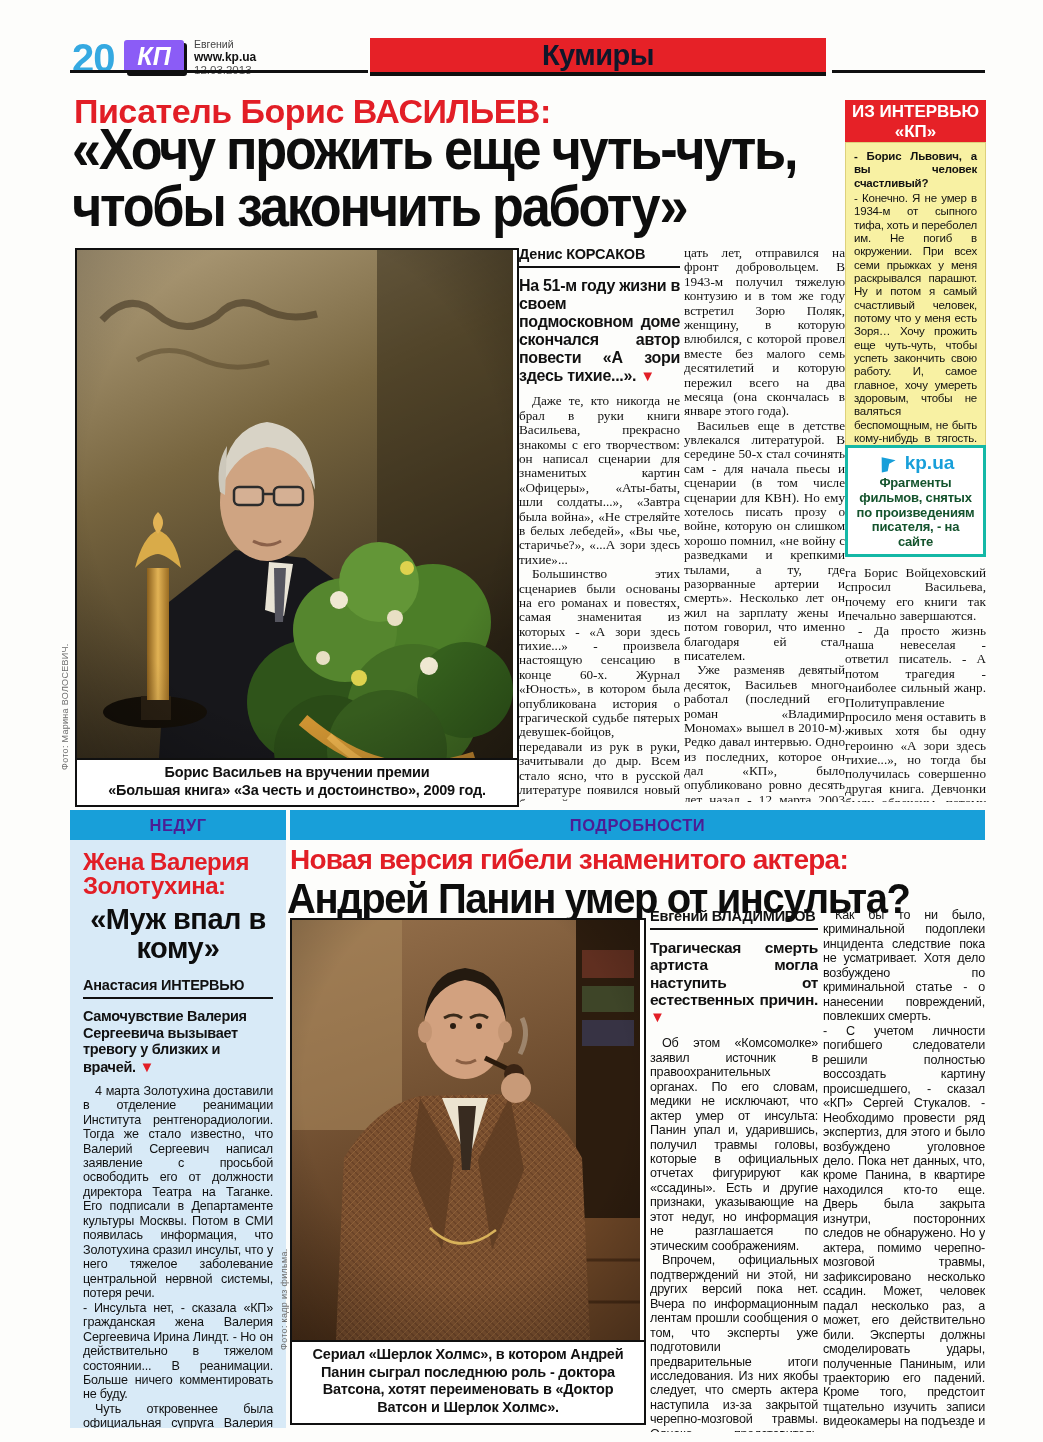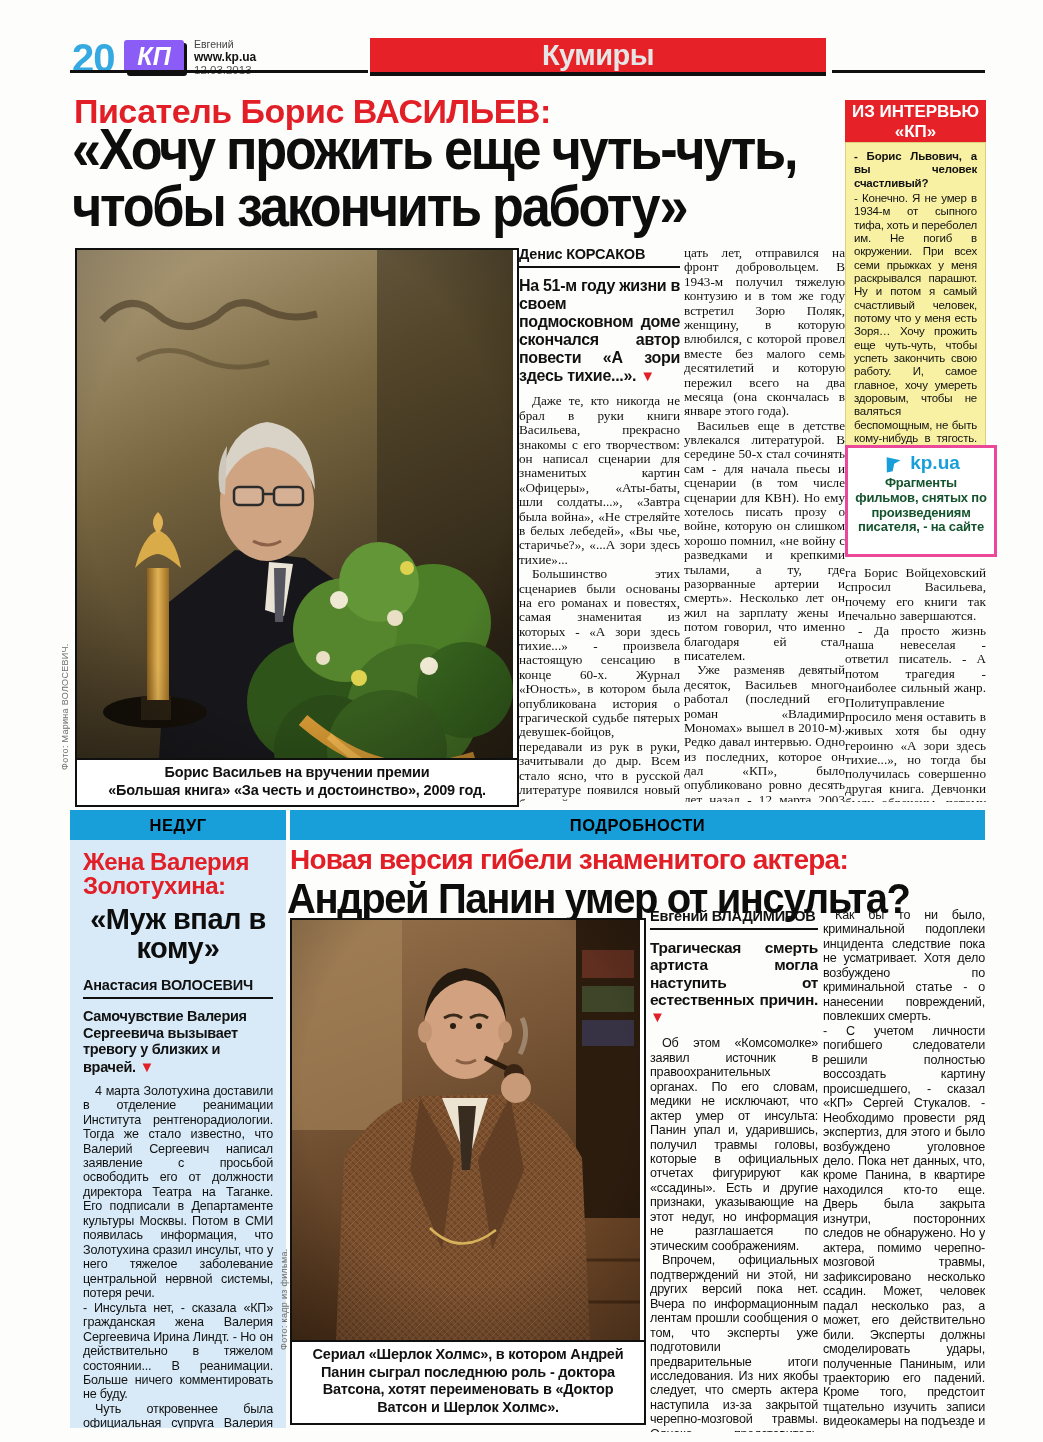--- a/index.html
+++ b/index.html
@@ -10,21 +10,21 @@
   .kplogo{position:absolute;left:124px;top:40px;width:60px;height:33px;background:#8b5cf6;
           box-shadow:3px 3px 0 #101010;border-radius:3px;display:flex;align-items:center;justify-content:center;}
   .kplogo span{color:#fff;font-weight:bold;font-style:italic;font-size:25px;letter-spacing:0;}
   .pubinfo{position:absolute;left:194px;top:39px;line-height:1.12;}
   .pubinfo .r1{font-size:10.5px;color:#444;}
   .pubinfo .r2{font-size:12px;font-weight:bold;color:#101010;}
   .pubinfo .r3{font-size:11.5px;color:#555;}
   .header-rule{position:absolute;left:70px;top:70px;width:298px;height:3px;background:#101010;}
   .banner{position:absolute;left:370px;top:38px;width:456px;height:34px;background:#e62127;
           border-bottom:4px solid #101010;display:flex;align-items:center;justify-content:center;}
-  .banner span{color:#e5e5e5;font-size:29px;font-weight:bold;letter-spacing:-0.5px;}
+  .banner span{color:#0f172a;font-size:29px;font-weight:bold;letter-spacing:-0.5px;}
   .banner-tail{position:absolute;left:832px;top:70px;width:153px;height:3px;background:#101010;}
   
   .kicker1{position:absolute;left:74px;top:92px;font-size:34px;font-weight:bold;color:#e21e26;letter-spacing:-0.5px;}
   .bigheadline{position:absolute;left:72px;top:120px;width:920px;font-size:58px;line-height:0.99;
                font-weight:bold;color:#0d0d0d;letter-spacing:-2.5px;transform:scaleX(0.90);transform-origin:left top;}
   
   .photo1{position:absolute;left:75px;top:248px;width:440px;border:2px solid #101010;background:#fff;}
   .photo1 svg{display:block;}
   .photo-caption{border-top:2px solid #101010;padding:4px 6px 6px;text-align:center;
                  font-weight:bold;font-size:14.5px;line-height:1.22;letter-spacing:-0.2px;background:#fff;}
@@ -44,29 +44,29 @@
                text-align:justify;margin:0;text-indent:13px;}
   .serifbody p.noindent{text-indent:0;}
   
   .interview-title{position:absolute;left:845px;top:100px;width:141px;height:44px;background:#e62127;
                    color:#fff;font-weight:bold;font-size:17px;line-height:1.18;text-align:center;
                    display:flex;flex-direction:column;justify-content:center;}
   .interview-box{position:absolute;left:845px;top:142px;width:141px;height:336px;background:#f8f1a3;
                  border:1px solid #ddd07c;box-sizing:border-box;padding:7px 8px;overflow:hidden;}
   .interview-box .q{font-size:11.5px;font-weight:bold;line-height:1.16;letter-spacing:-0.2px;text-align:justify;}
   .interview-box .a{font-size:11.5px;line-height:1.16;letter-spacing:-0.2px;text-align:justify;margin-top:2px;}
-  .kpua-box{position:absolute;left:845px;top:445px;width:152px;height:112px;border:3px solid #ec4899;
+  .kpua-box{position:absolute;left:845px;top:445px;width:141px;height:112px;border:3px solid #14b8a6;
             box-sizing:border-box;background:#fff;padding:4px 5px;}
   .kpua-head{display:flex;align-items:center;justify-content:center;gap:6px;}
   .kpua-head .site{color:#189fd9;font-size:19px;font-weight:bold;}
   .kpua-promo{color:#14532d;font-weight:bold;font-size:13px;line-height:1.14;text-align:center;margin-top:2px;letter-spacing:-0.2px;}
   .vcol3{position:absolute;left:845px;top:566px;width:141px;height:236px;overflow:hidden;}
   
   .secbar{position:absolute;height:30px;background:#189fd9;display:flex;align-items:center;justify-content:center;}
-  .secbar span{color:#000000;font-weight:bold;font-size:16.5px;letter-spacing:0.5px;}
+  .secbar span{color:#4c1d95;font-weight:bold;font-size:16.5px;letter-spacing:0.5px;}
   .nedug-bar{left:70px;top:810px;width:216px;}
   .nedug-box{position:absolute;left:70px;top:840px;width:216px;height:588px;background:#d8eaf7;
              box-sizing:border-box;padding:10px 13px;overflow:hidden;}
   .nedug-hl-red{color:#e21e26;font-size:24px;font-weight:bold;line-height:1.02;letter-spacing:-0.5px;}
   .nedug-hl-black{color:#0d0d0d;font-size:29px;font-weight:bold;line-height:1.0;letter-spacing:-0.5px;margin-top:6px;text-align:center;}
   .nedug-byline{margin-top:14px;}
   .nedug-lead{font-size:14.5px;font-weight:bold;line-height:1.15;letter-spacing:-0.3px;margin-bottom:8px;}
   .condbody p{font-size:12.6px;line-height:1.15;letter-spacing:-0.2px;text-align:justify;margin:0;text-indent:12px;}
   .condbody p.dialog{text-indent:0;}
   
@@ -214,21 +214,21 @@
       <p>- Да просто жизнь наша невеселая - ответил писатель. - А потом трагедия - наиболее сильный жанр. Политуправление просило меня оставить в живых хотя бы одну героиню «А зори здесь тихие...», но тогда бы получилась совершенно другая книга. Девчонки были обречены, потому что не умели воевать.</p>
     </div>
   </div>
 
   <div class="secbar nedug-bar">
     <span>НЕДУГ</span>
   </div>
   <div class="nedug-box">
     <div class="nedug-hl-red">Жена Валерия Золотухина:</div>
     <div class="nedug-hl-black">«Муж впал в кому»</div>
-    <div class="byline nedug-byline">Анастасия ВОЛОСЕВИЧ</div>
+    <div class="byline nedug-byline">Анастасия ИНТЕРВЬЮ</div>
     <div class="nedug-lead"><span>Самочувствие Валерия Сергеевича вызывает тревогу у близких и врачей.</span> <span class="tri">▼</span></div>
     <div class="condbody">
       <p>4 марта Золотухина доставили в отделение реанимации Института рентгенорадиологии. Тогда же стало известно, что Валерий Сергеевич написал заявление с просьбой освободить его от должности директора Театра на Таганке. Его подписали в Департаменте культуры Москвы. Потом в СМИ появилась информация, что Золотухина сразил инсульт, что у него тяжелое заболевание центральной нервной системы, потеря речи.</p>
       <p class="dialog">- Инсульта нет, - сказала «КП» гражданская жена Валерия Сергеевича Ирина Линдт. - Но он действительно в тяжелом состоянии... В реанимации. Больше ничего комментировать не буду.</p>
       <p>Чуть откровеннее была официальная супруга Валерия Сергеевича - Тамара Владимировна.</p>
 
     </div>
   </div>
 
   <div class="secbar pod-bar">

